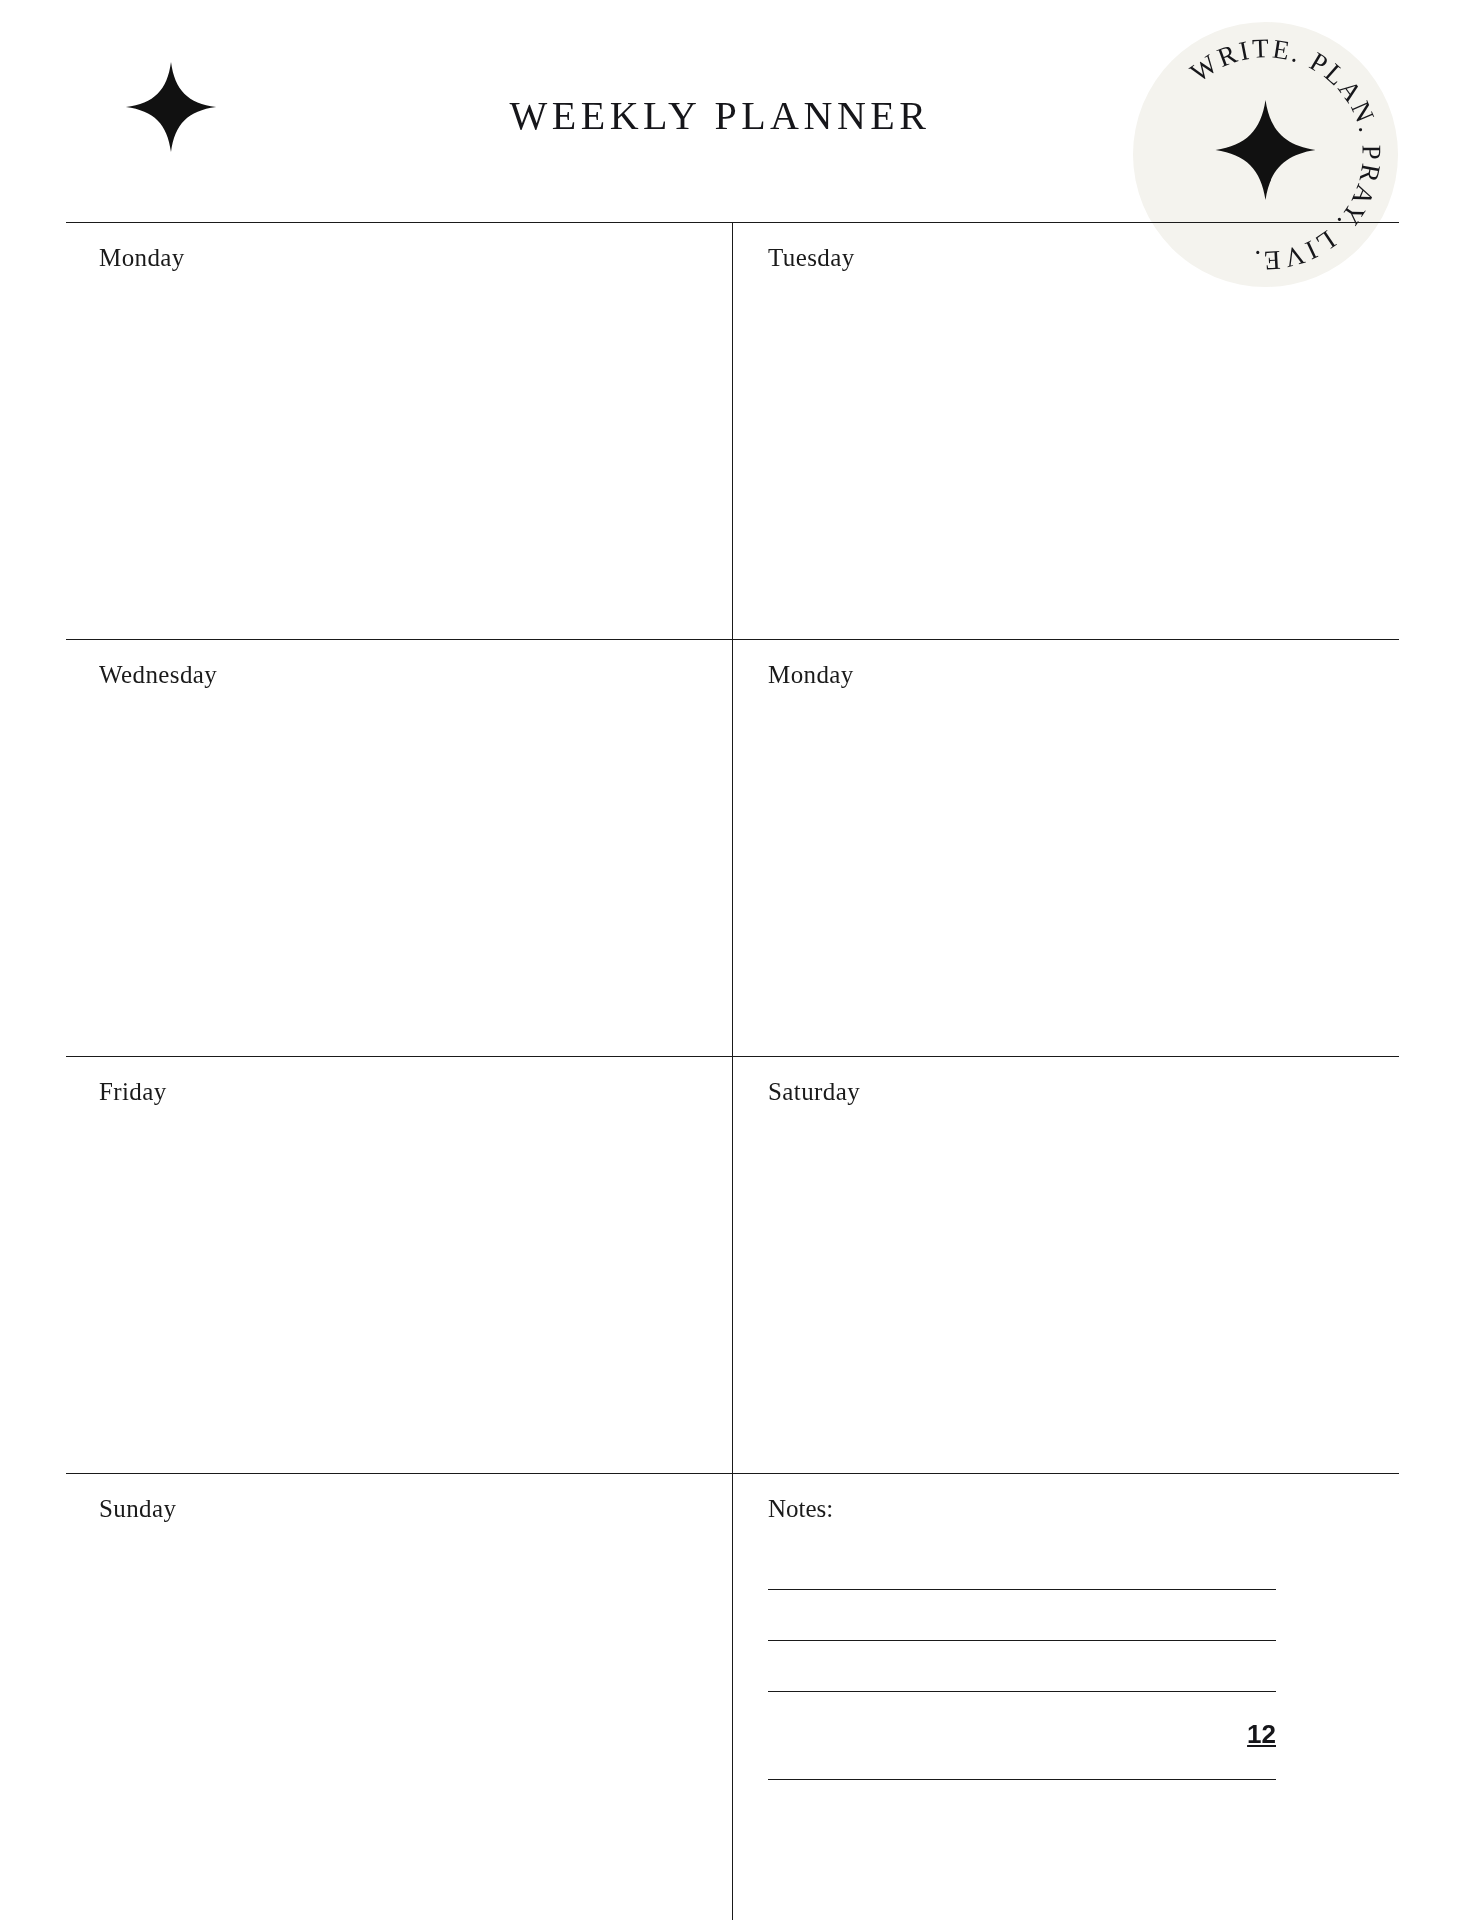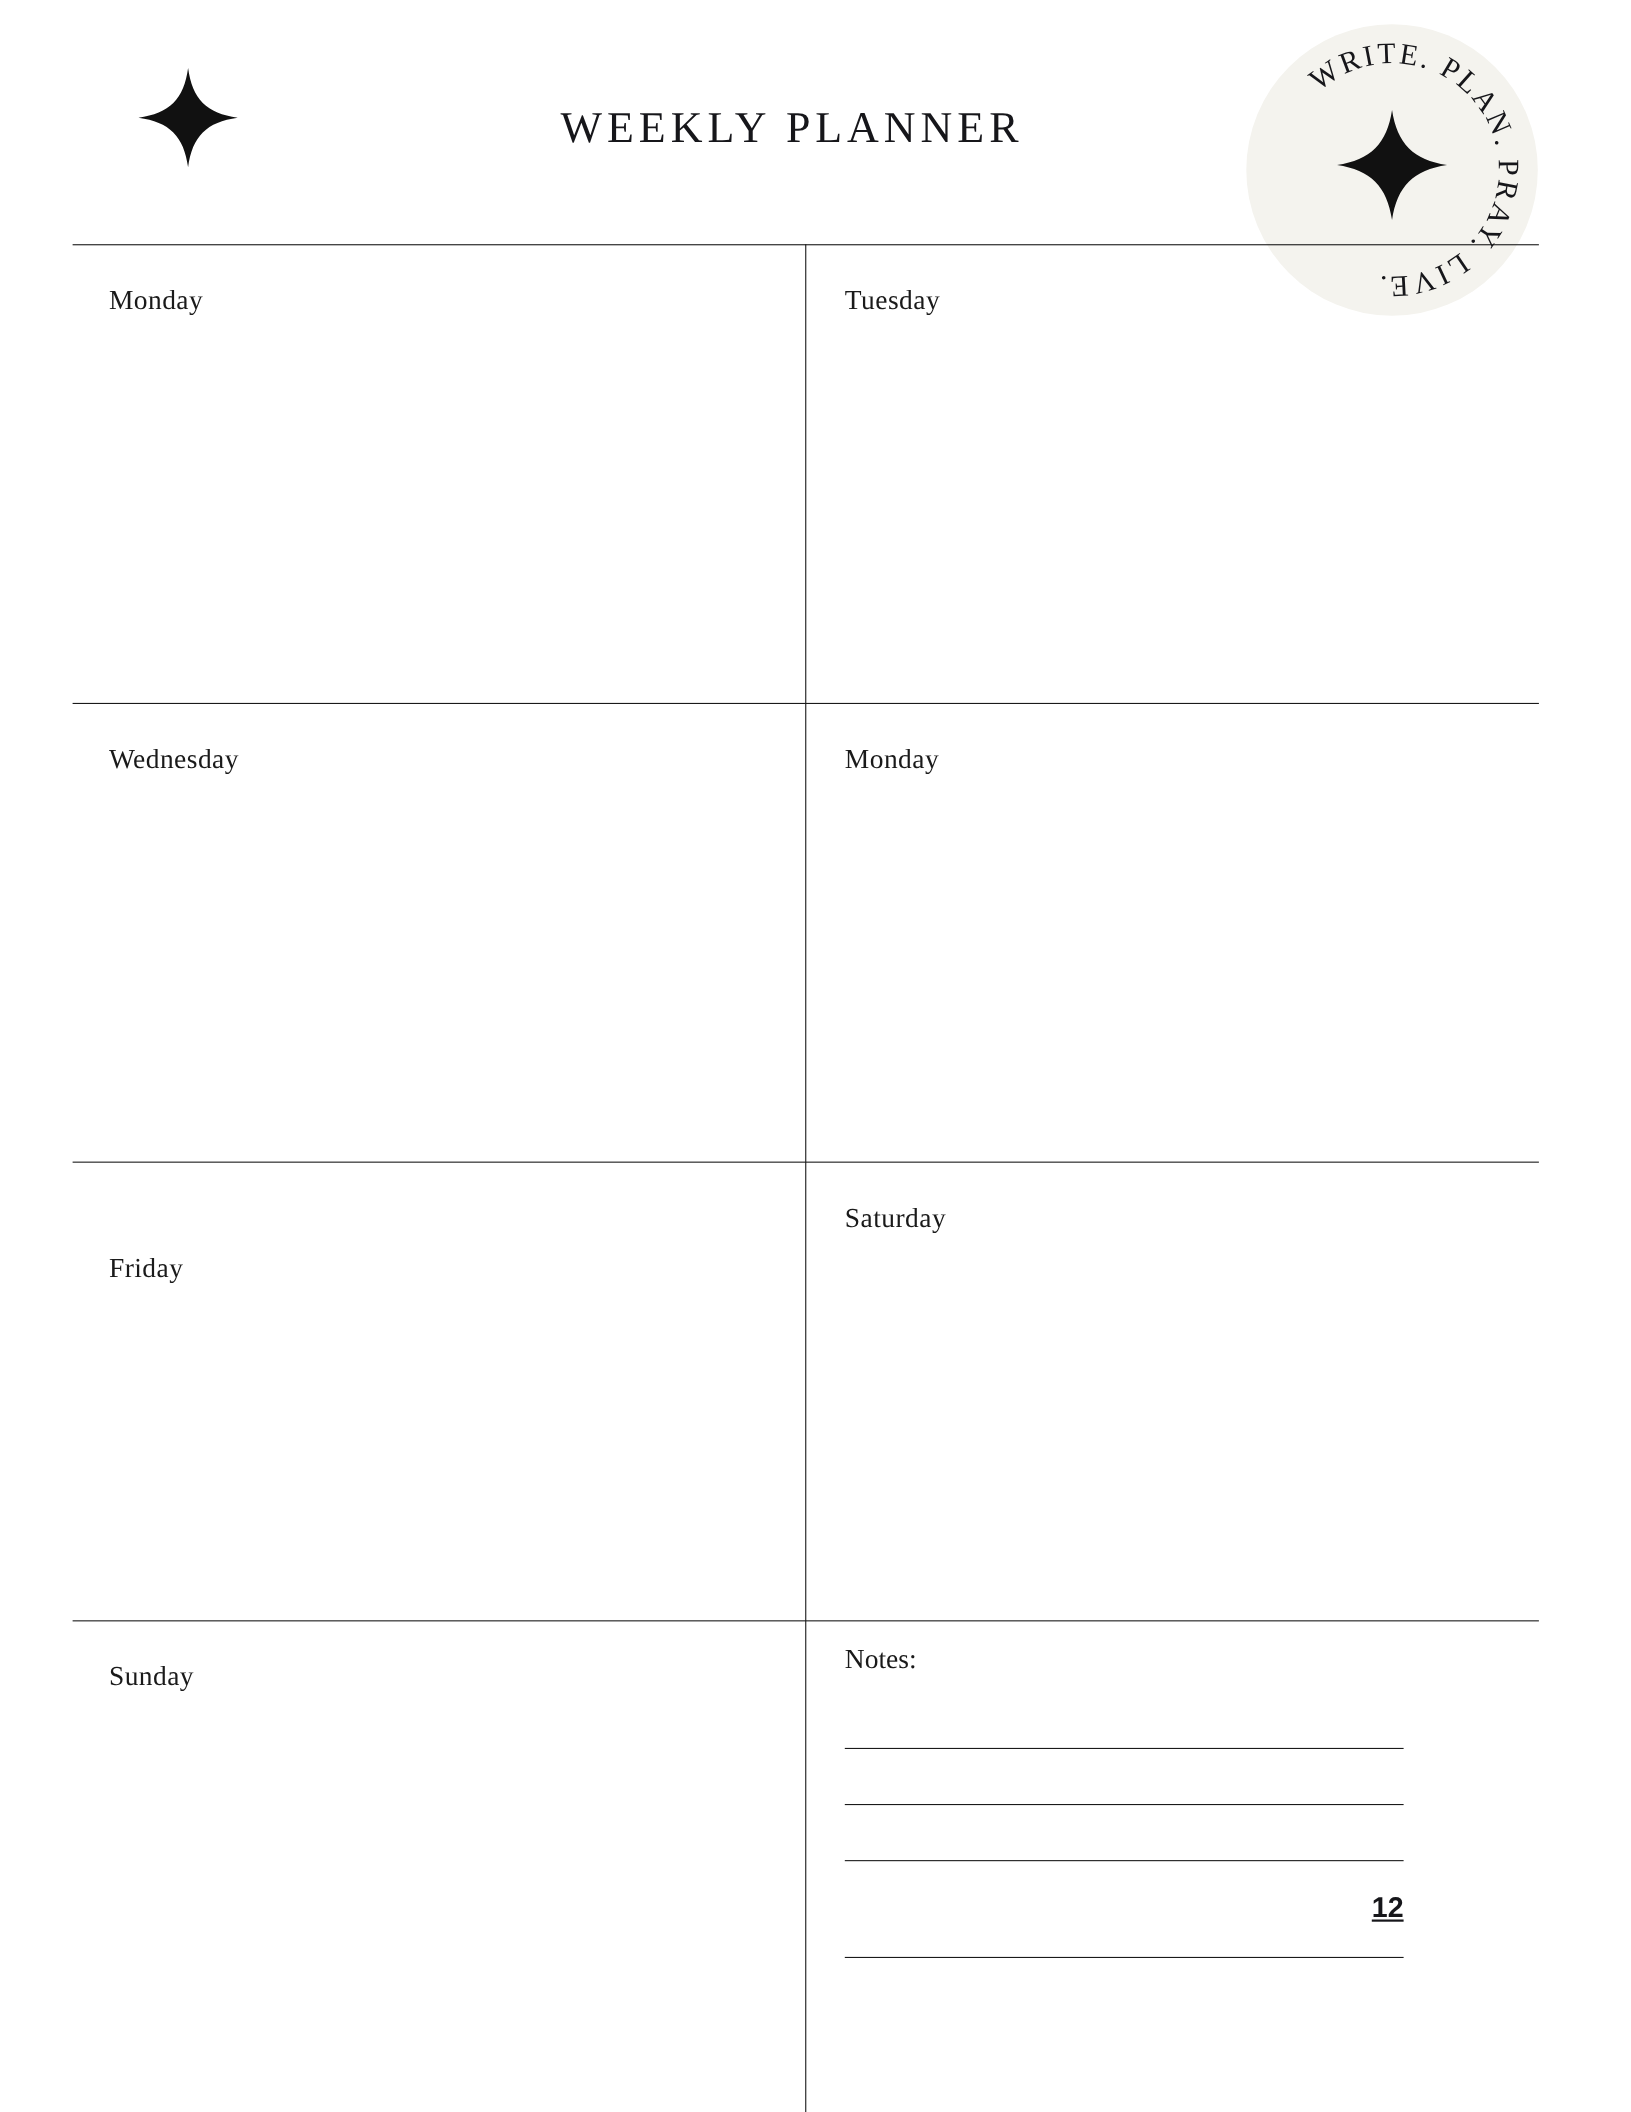--- a/index.html
+++ b/index.html
@@ -99,29 +99,28 @@
     width: 666px;
     height: 417px;
   }
   .cell .day-label {
     position: absolute;
     left: 33px;
     top: 22px;
     font-size: 25px;
     letter-spacing: 0.4px;
     color: #1a1a1a;
-    margin-top: 16px;
   }
   .cell.right .day-label { left: 35px; }
 
   .cell.c-mon  { left: 0;    top: 0; }
   .cell.c-tue  { left: 667px; top: 0; }
   .cell.c-wed  { left: 0;    top: 417px; }
   .cell.c-thu  { left: 667px; top: 417px; }
-  .cell.c-fri  { left: 0;    top: 880px; }
+  .cell.c-fri  { left: 0;    top: 834px; }
   .cell.c-sat  { left: 667px; top: 834px; }
   .cell.c-sun  { left: 0;    top: 1251px; height: 447px; }
 
   
   .notes {
     position: absolute;
     left: 667px;
     top: 1251px;
     width: 666px;
     height: 446px;

